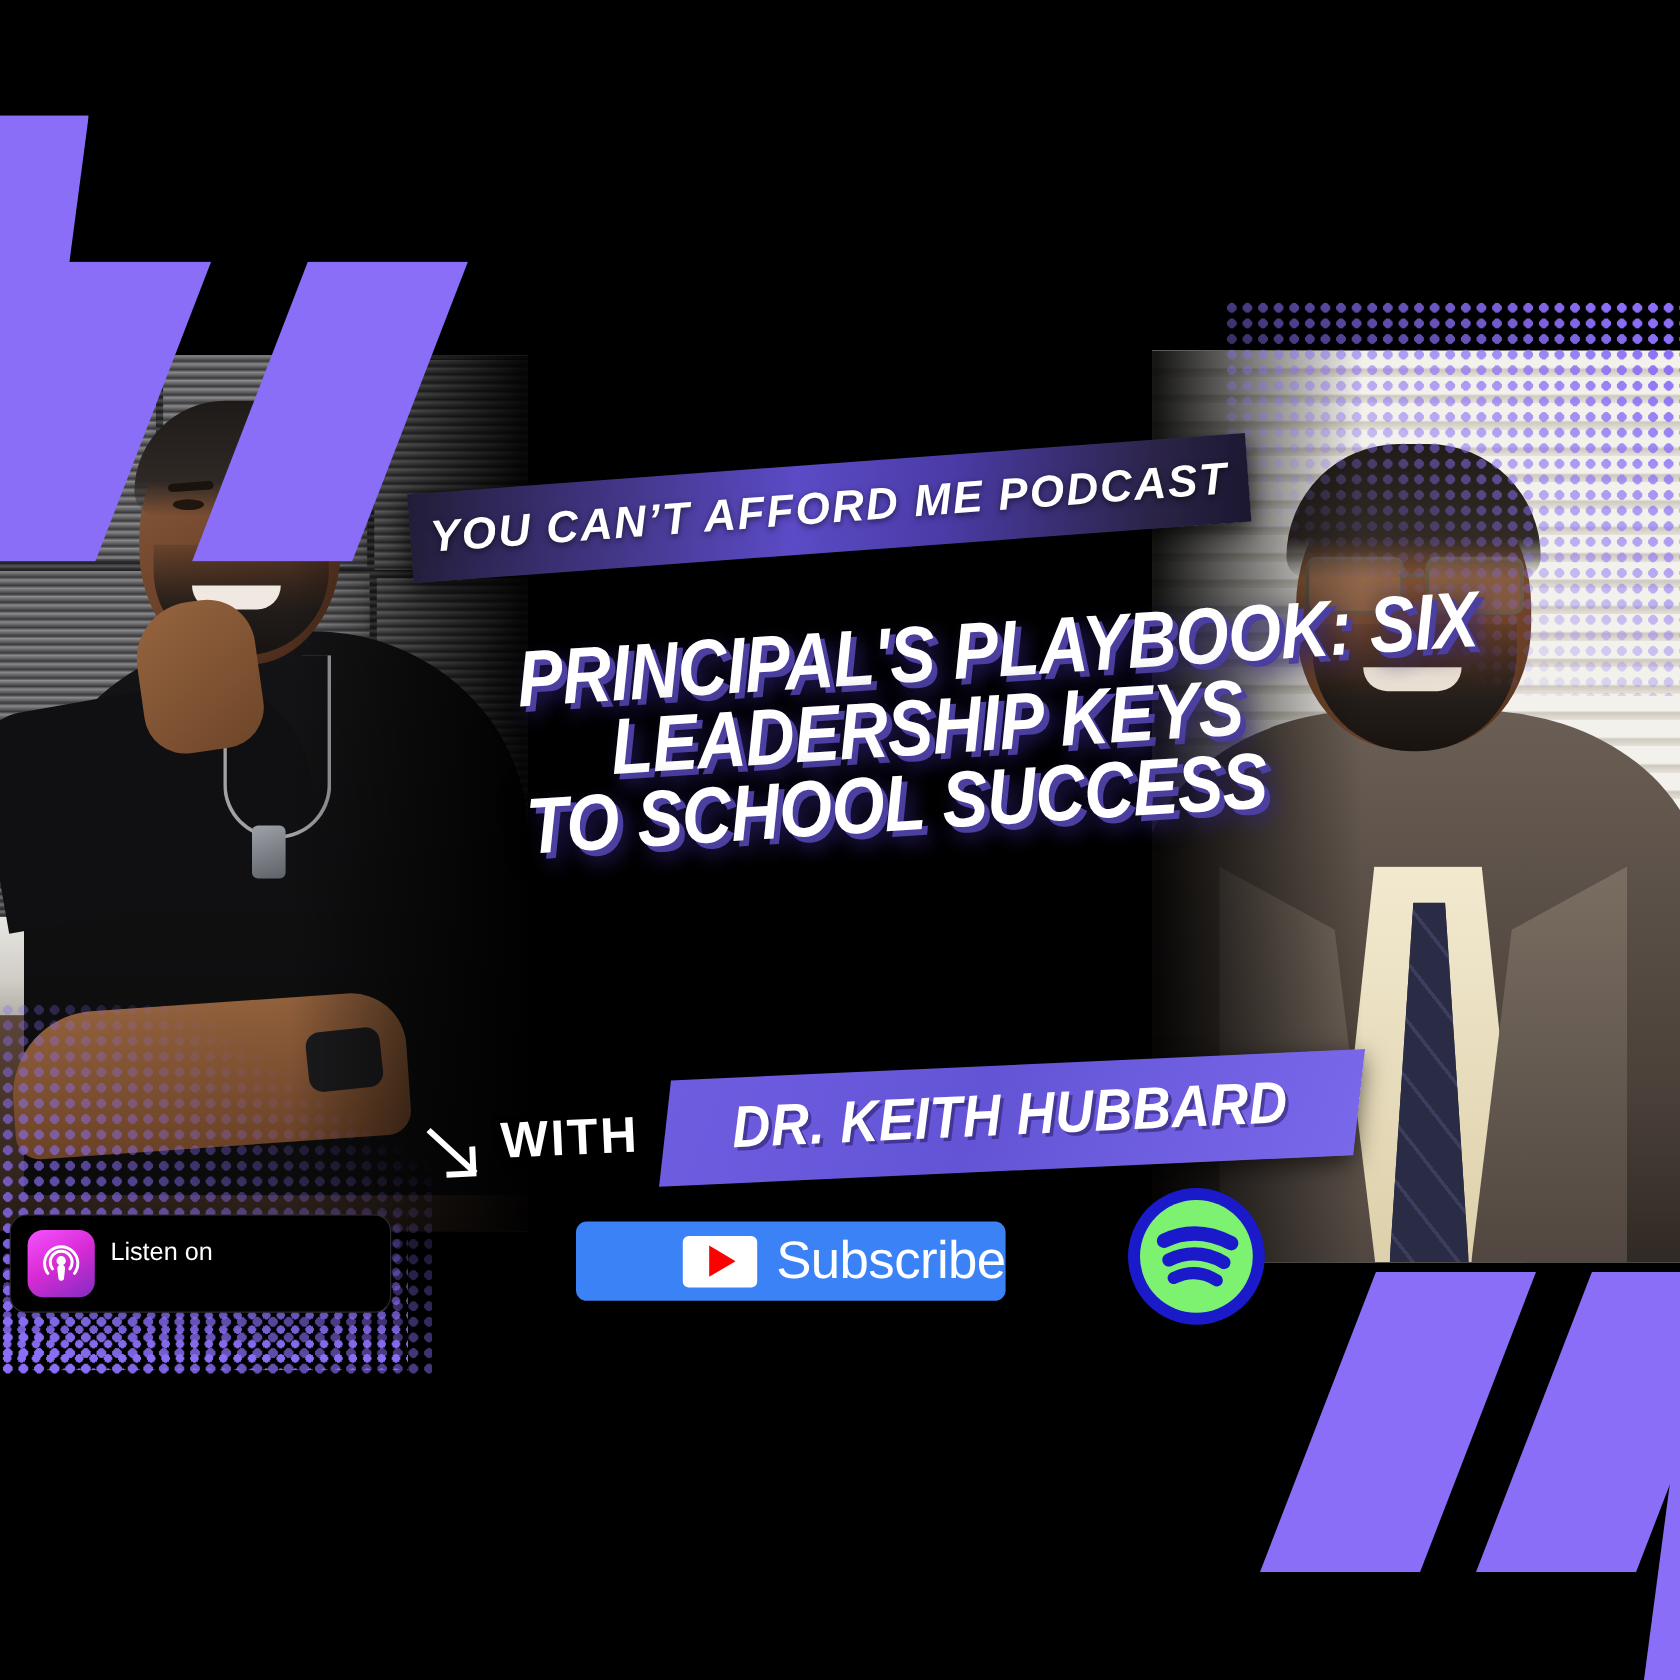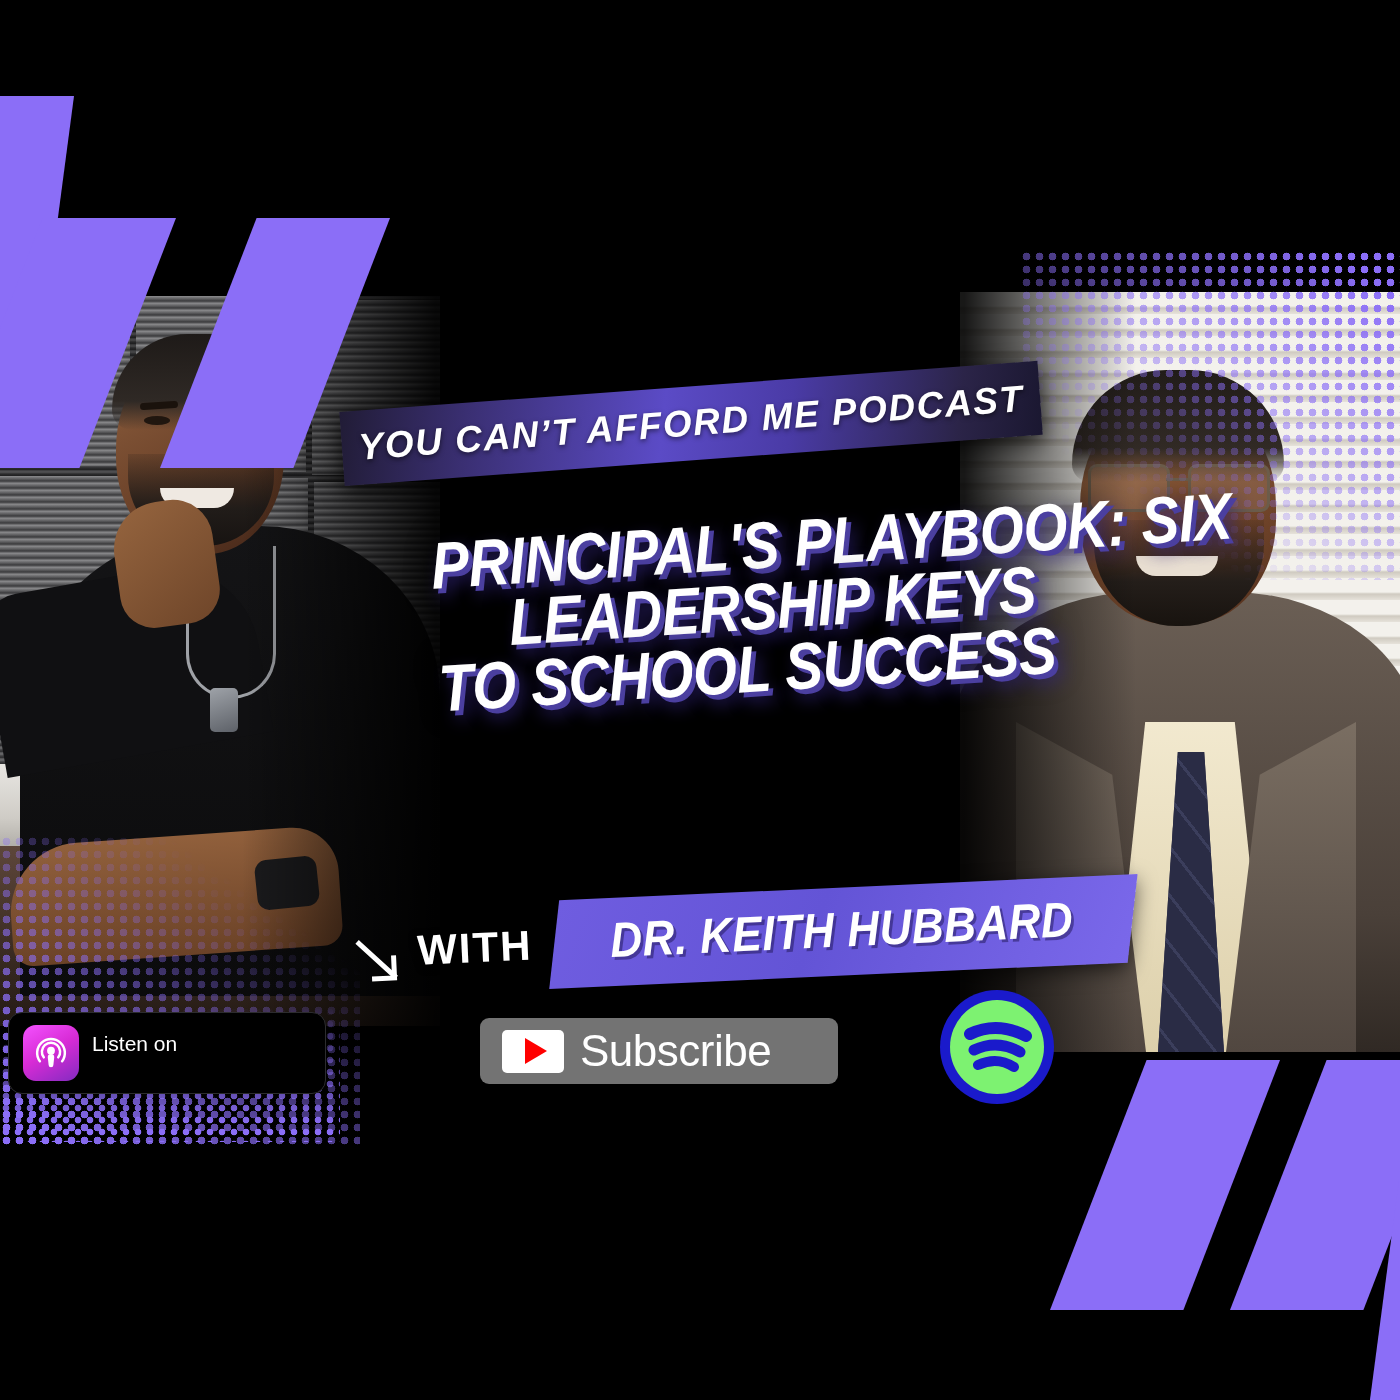--- a/index.html
+++ b/index.html
@@ -489,26 +489,27 @@
     display: block;
   }
 
   
   .yt-button {
     position: absolute;
     left: 480px;
     top: 1018px;
     width: 358px;
     height: 66px;
-    background: #737373;
+    background: #3b82f6;
     border-radius: 9px;
     display: flex;
     align-items: center;
     padding-left: 22px;
     box-sizing: border-box;
+    justify-content: flex-end;
   }
   .yt-play {
     width: 62px;
     height: 43px;
     background: #ffffff;
     border-radius: 5px;
     display: flex;
     align-items: center;
     justify-content: center;
     flex: none;

